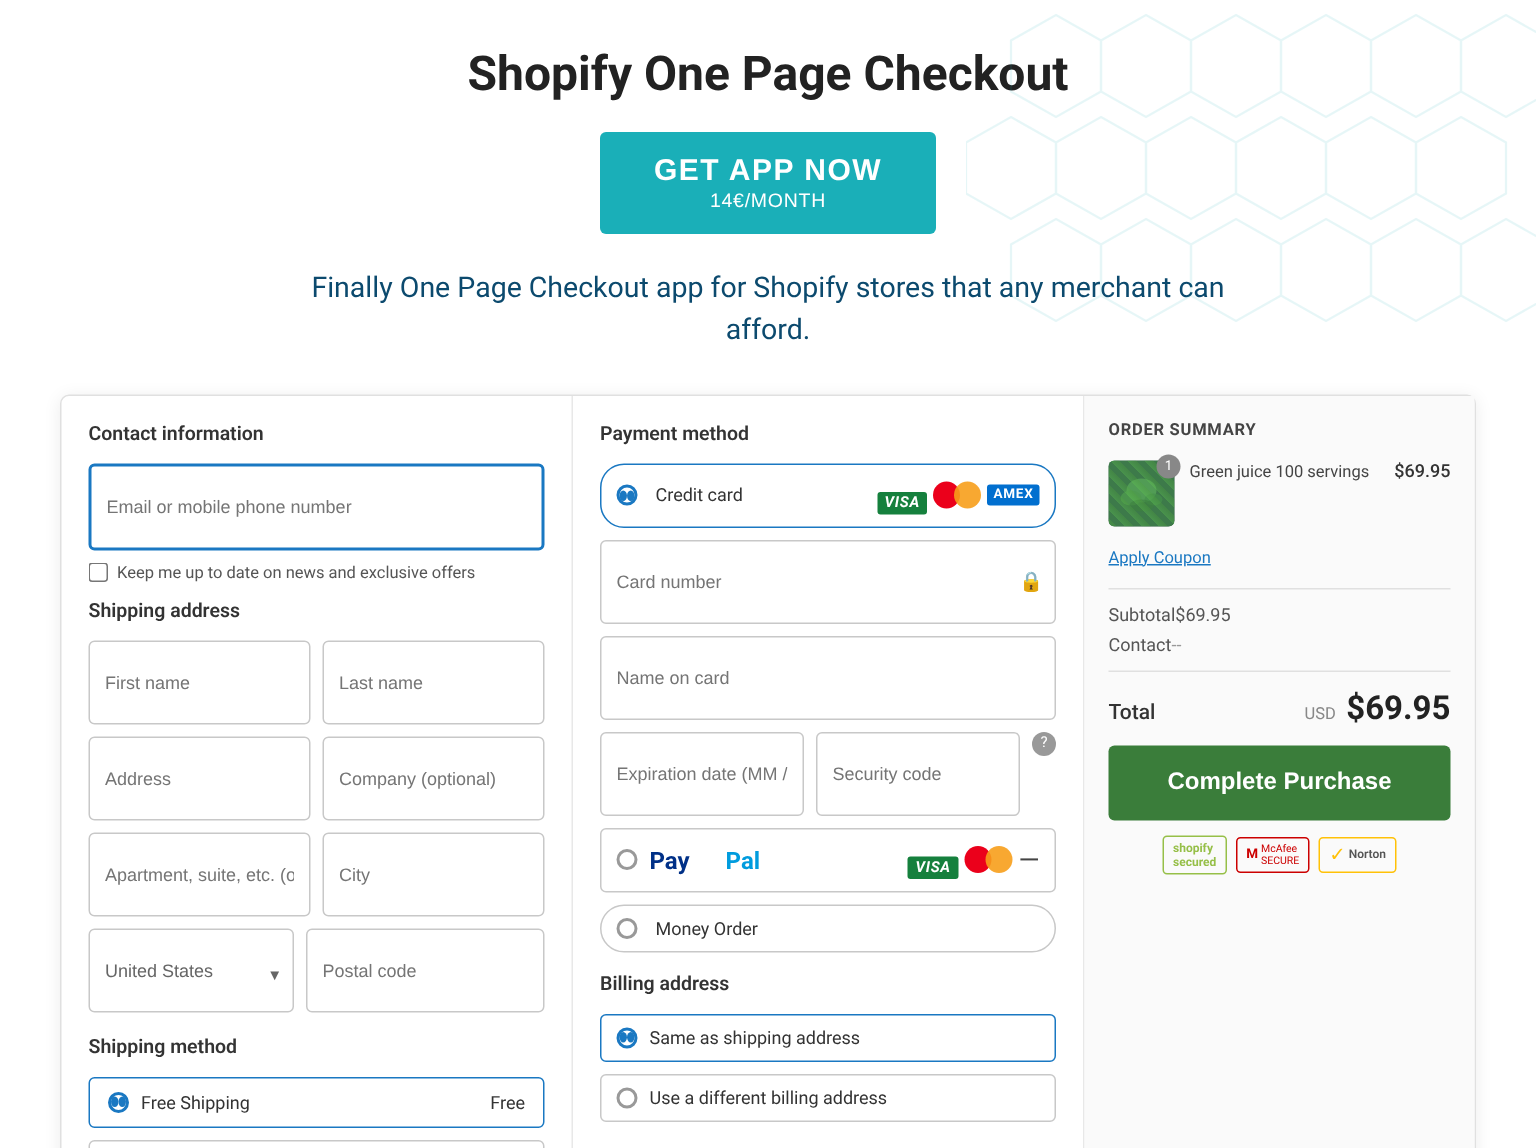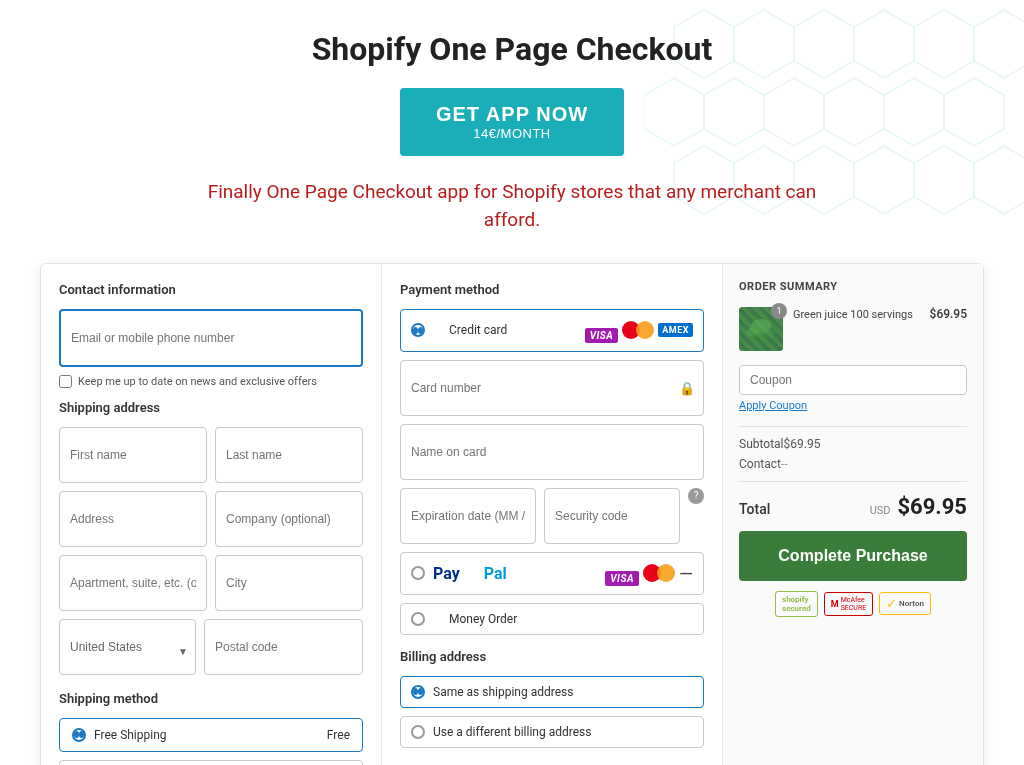--- a/index.html
+++ b/index.html
@@ -53,21 +53,21 @@
     .cta-button .cta-sub {
       display: block;
       font-size: 13px;
       font-weight: 400;
       letter-spacing: 0.5px;
     }
 
     .tagline {
       text-align: center;
       font-size: 19px;
-      color: #b91c1c;
+      color: #0c4a6e;
       margin-bottom: 28px;
       max-width: 650px;
       margin-left: auto;
       margin-right: auto;
       line-height: 1.5;
     }
 
     
     .checkout-card {
       background: #fff;
@@ -125,23 +125,23 @@
       font-size: 11px;
       color: #555;
     }
 
     .checkbox-row input { margin: 0; }
 
     
     .payment-method-row {
       display: flex;
       align-items: center;
-      gap: 24px;
+      gap: 12px;
       border: 1px solid #c8c8c8;
-      border-radius: 4px;
+      border-radius: 16px;
       padding: 8px 10px;
       margin-bottom: 8px;
       font-size: 12px;
       color: #333;
     }
 
     .payment-method-row.selected {
       border-color: #1a78c2;
     }
 
@@ -172,21 +172,21 @@
     }
 
     .card-icon {
       font-size: 10px;
       padding: 2px 5px;
       border-radius: 2px;
       font-weight: 700;
       letter-spacing: 0.5px;
     }
 
-    .visa { background: #a21caf; color: #fff; font-style: italic; margin-top: 10px; }
+    .visa { background: #15803d; color: #fff; font-style: italic; margin-top: 10px; }
     .mc-blue { background: #eb001b; color: #fff; width: 18px; height: 18px; border-radius: 50%; display: inline-block; }
     .mc-red { background: #f79e1b; color: #fff; width: 18px; height: 18px; border-radius: 50%; display: inline-block; margin-left: -8px; opacity: 0.9; }
     .amex { background: #016fcf; color: #fff; font-size: 9px; padding: 2px 4px; border-radius: 2px; }
 
     .input-with-icon {
       position: relative;
       margin-bottom: 8px;
     }
 
     .input-with-icon .form-input {
@@ -607,21 +607,20 @@
               <ellipse cx="30" cy="26" rx="6" ry="4" fill="#45904a" opacity="0.7"></ellipse>
               <ellipse cx="22" cy="30" rx="8" ry="4" fill="#3d8040" opacity="0.6"></ellipse>
             </svg>
           </div>
           <div class="item-badge">1</div>
         </div>
         <div class="order-item-details">Green juice 100 servings</div>
         <div class="order-item-price">$69.95</div>
       </div>
 
-      <input class="coupon-input" type="text" placeholder="Coupon" style="">
       <span class="apply-coupon-link">Apply Coupon</span>
 
       <hr class="order-divider">
 
       <div class="summary-row">
         <span>Subtotal</span>
         <span>$69.95</span>
       </div>
 
       <div class="summary-row">

